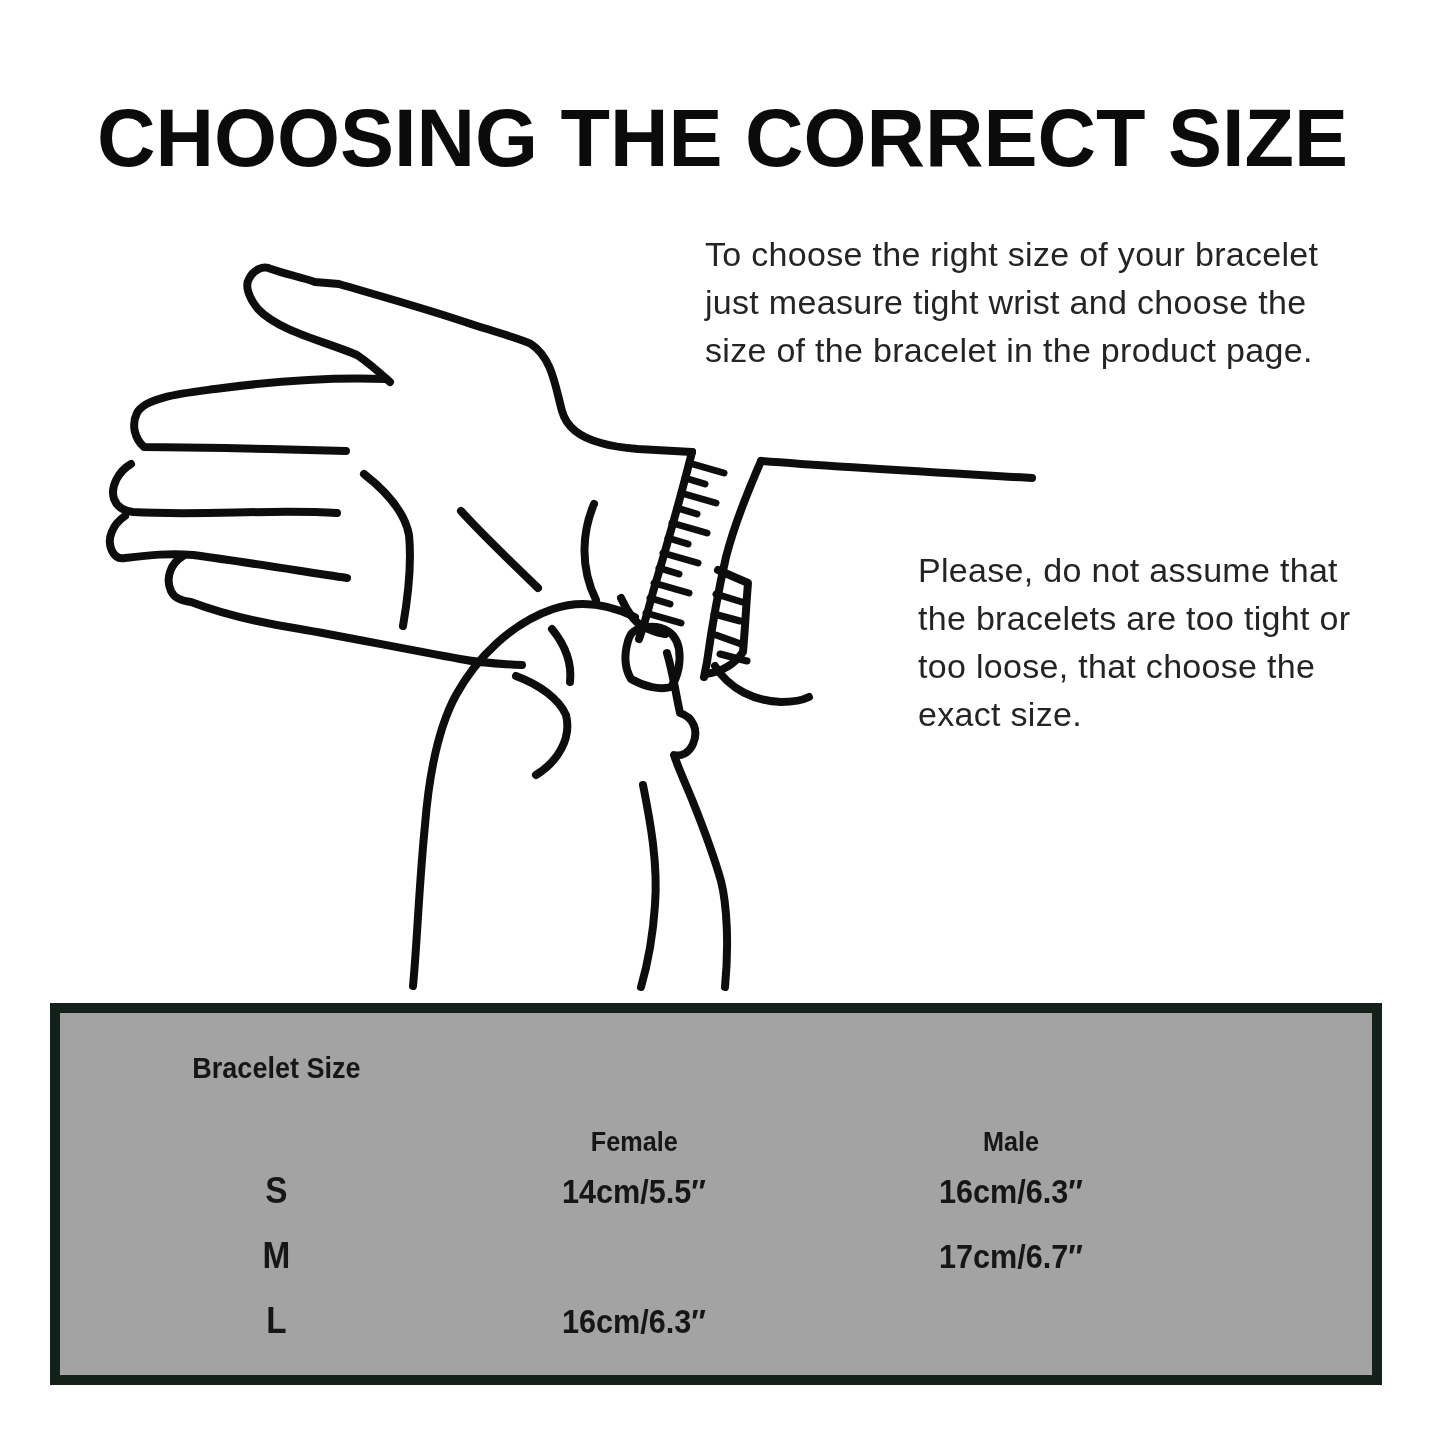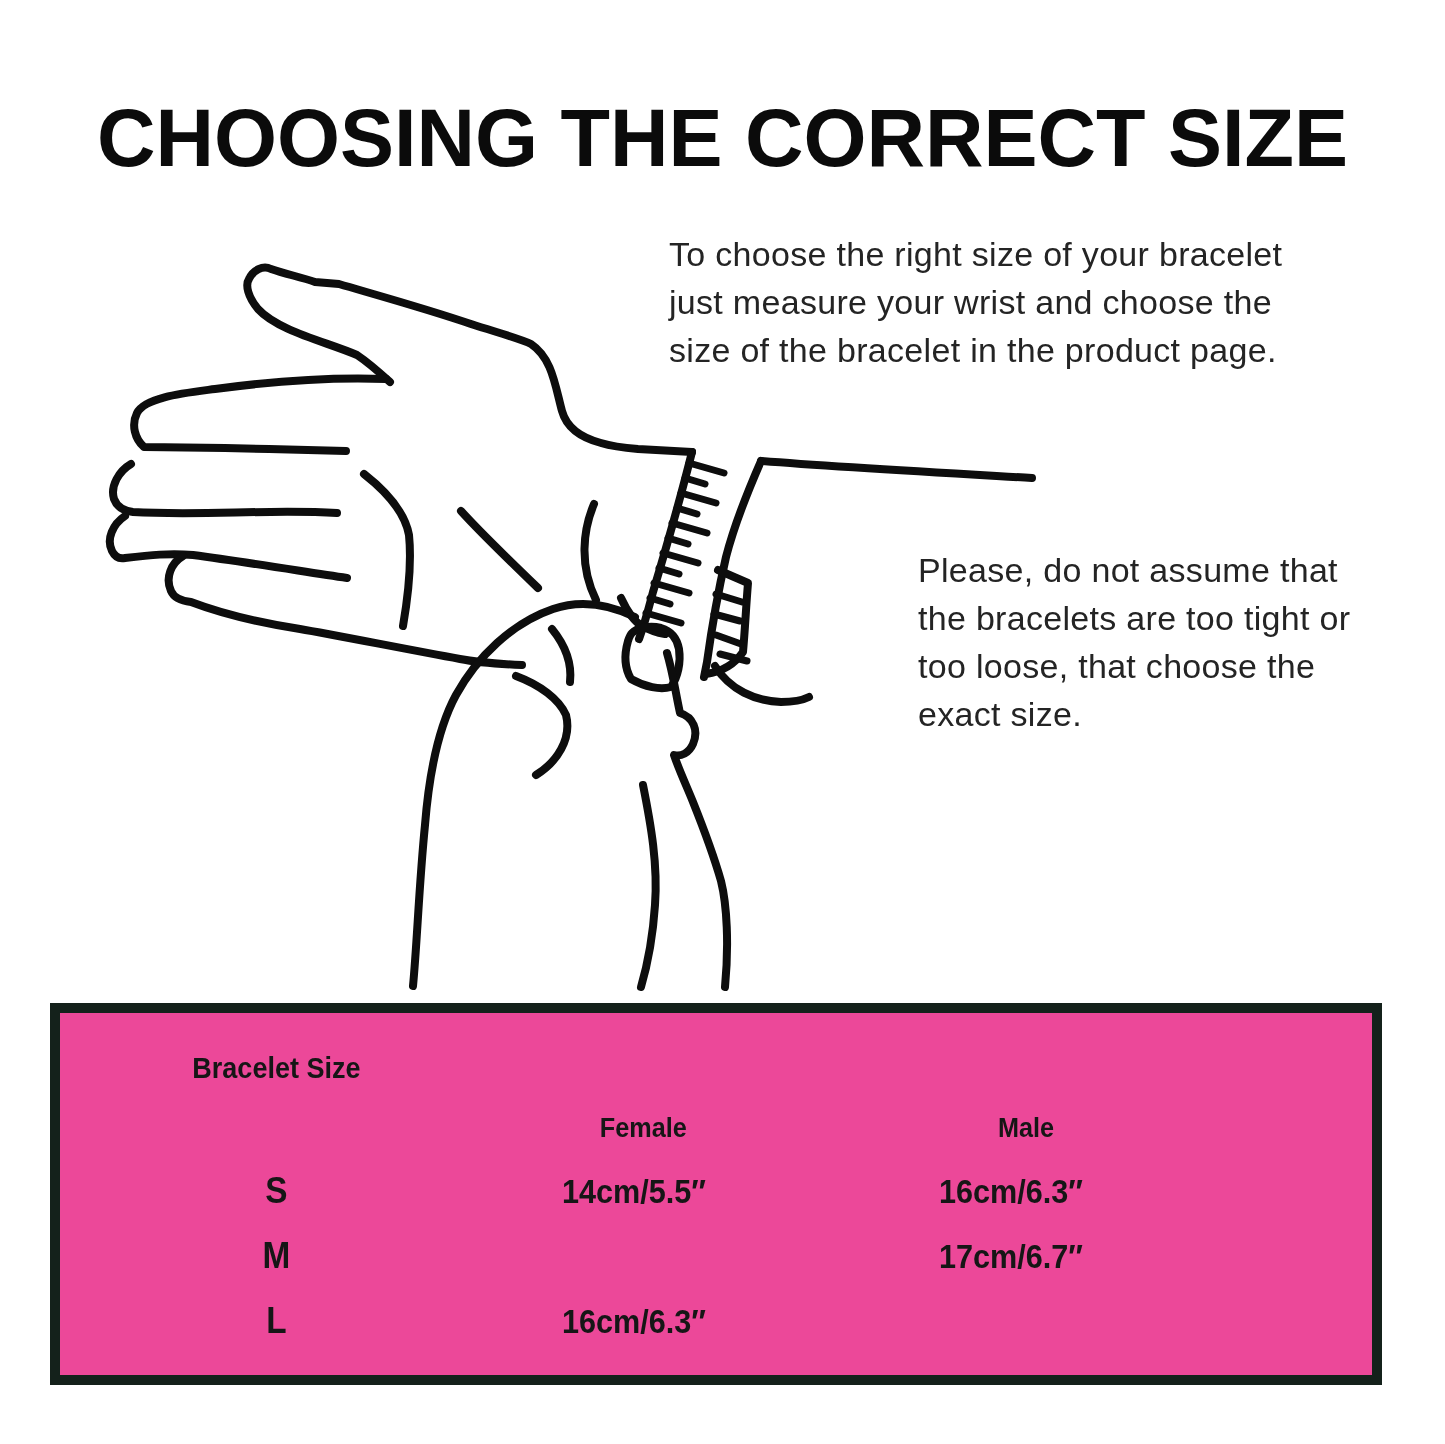--- a/index.html
+++ b/index.html
@@ -23,68 +23,68 @@
   }
   .para {
     position:absolute;
     font-size:34px;
     line-height:48px;
     font-weight:400;
     letter-spacing:0.3px;
     color:#242424;
   }
   .para .pline { white-space:nowrap; }
-  #intro-text { left:669px; top:230px; }
+  #intro-text { left:705px; top:230px; }
   #note-text  { left:878px; top:546px;margin-left:40px; }
 
   #illustration {
     position:absolute;
     left:75px; top:245px;
     width:975px; height:760px;
   }
 
   #size-table {
     position:absolute;
     left:50px; top:1003px;
     width:1332px; height:382px;
     box-sizing:border-box;
     border:10px solid #14211b;
-    background:#ec4899;
+    background:#a3a3a3;
   }
   .trow { position:absolute; left:0; width:100%; }
   .cell {
     position:absolute; top:0; height:100%;
     display:flex; align-items:center; justify-content:center;
     color:#161616;
   }
   .cond { display:inline-block; transform:scaleX(0.9); transform-origin:center; white-space:nowrap; }
   .hdr  { font-size:30px; font-weight:700; }
   .subhdr { font-size:28px; font-weight:700; }
   .sizecell { font-size:37px; font-weight:700; }
   .valcell  { font-size:34px; font-weight:700; }
 
   .c1 { left:0%;    width:33%;   }
   .c2 { left:30.5%; width:26.5%; }
   .c3 { left:59%;   width:27%;   }
   .cwide { left:33%; width:53%;  }
 
   .row-hdr    { top:36px;  height:38px; }
-  .row-subhdr { top:98px;  height:34px;padding-left:21px; }
+  .row-subhdr { top:112px;  height:34px; }
   .row-s      { top:156px; height:44px; }
   .row-m      { top:221px; height:44px; }
   .row-l      { top:286px; height:44px; }
 </style>
 </head>
 <body>
 
 <div class="page-title">CHOOSING THE CORRECT SIZE</div>
 
 <div class="para" id="intro-text">
   <div class="pline">To choose the right size of your bracelet</div>
-  <div class="pline">just measure your wrist and choose the</div>
+  <div class="pline">just measure tight wrist and choose the</div>
   <div class="pline">size of the bracelet in the product page.</div>
 </div>
 
 <div class="para" id="note-text">
   <div class="pline">Please, do not assume that</div>
   <div class="pline">the bracelets are too tight or</div>
   <div class="pline">too loose, that choose the</div>
   <div class="pline">exact size.</div>
 </div>
 

